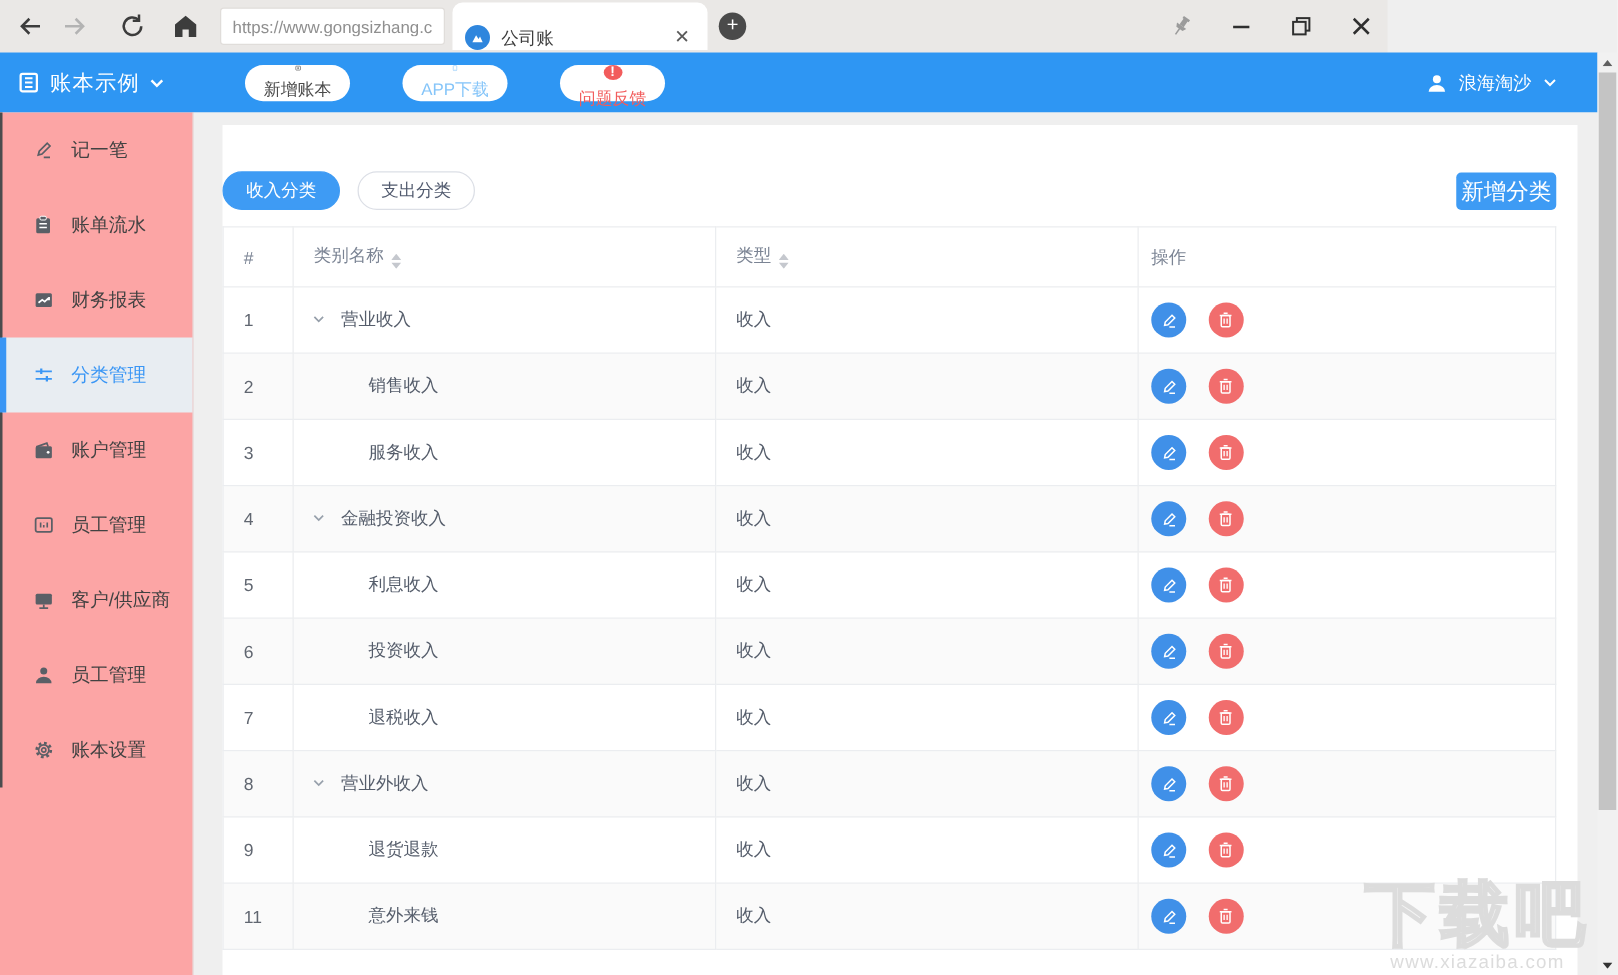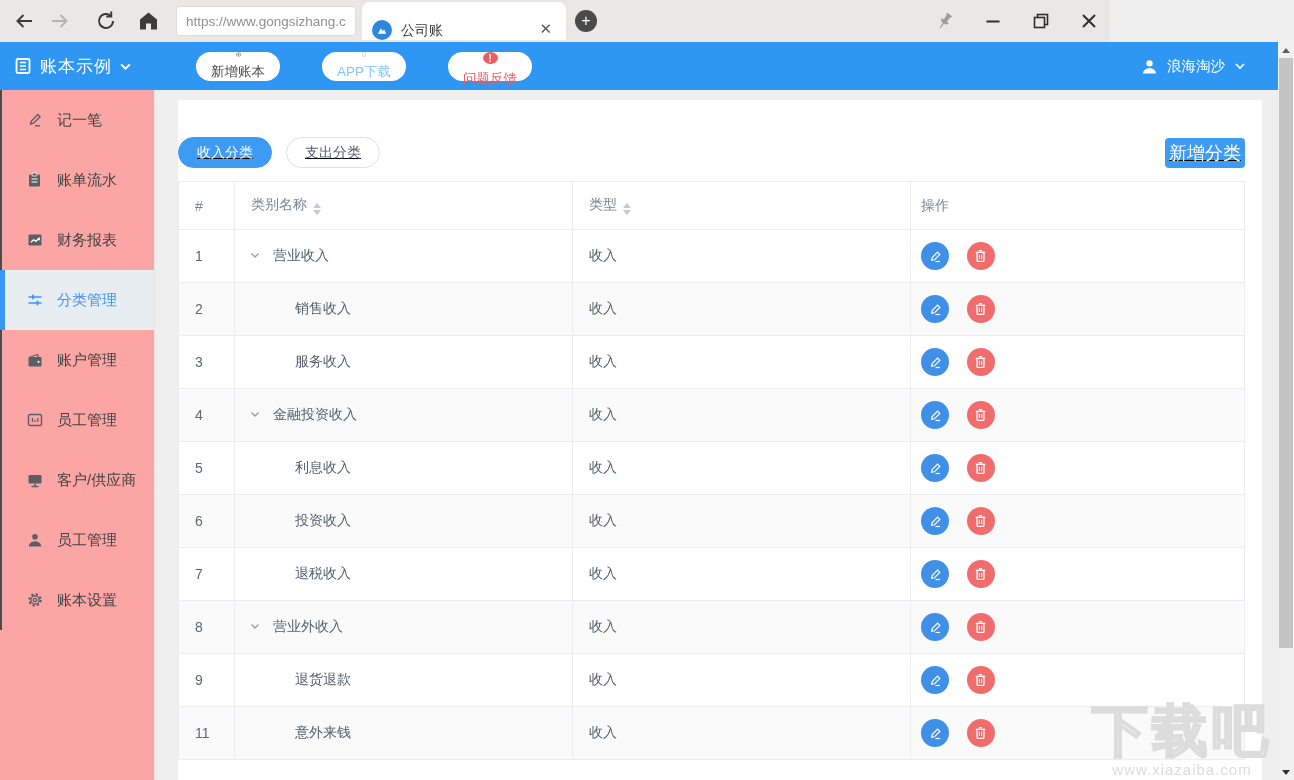--- a/index.html
+++ b/index.html
@@ -47,21 +47,21 @@
     gap:14px; color:#424242; font-size:15px; cursor:pointer; }
   .side-item .ic { color:#5a5f66; display:flex; width:17px; justify-content:center; }
   .side-item[data-state="active"] { background:#e8edf2; color:#3a96f5; }
   .side-item[data-state="active"] .ic { color:#3a96f5; }
   .side-item[data-state="active"]::before { content:""; position:absolute; left:-2px; top:0; width:5px; height:100%; background:#3a96f5; }
 
   
   .main { position:absolute; top:90px; left:155px; width:1123px; height:690px; background:#efefef; }
   .card { position:absolute; left:23px; top:10px; width:1084px; height:1300px; background:#fff;
     padding:37px 17px 0 0; }
-  .toolbar { display:flex; align-items:center;text-decoration:underline; }
+  .toolbar { display:flex; align-items:center; }
   .tab-pill { height:31px; border-radius:16px; padding:0 18px; font-size:14px; display:flex;
     align-items:center; cursor:pointer; border:1px solid #dcdfe6; background:#fff; color:#515a6e; }
   .tab-pill[data-state="active"] { background:#3e9bf4; border-color:#3e9bf4; color:#fff; }
   .tab-pill + .tab-pill { margin-left:14px; }
   .add-btn { margin-left:auto; width:80px; height:30px; border:none; border-radius:4px; background:#3e9bf4;
     color:#fff; font-size:18px; cursor:pointer; }
 
   table { margin-top:13px; width:1067px; border-collapse:collapse; table-layout:fixed; }
   th, td { border:1px solid #ebedf0; }
   thead th { height:48px; text-align:left; font-weight:500; font-size:14px; color:#7b8494; padding-left:16px; }

